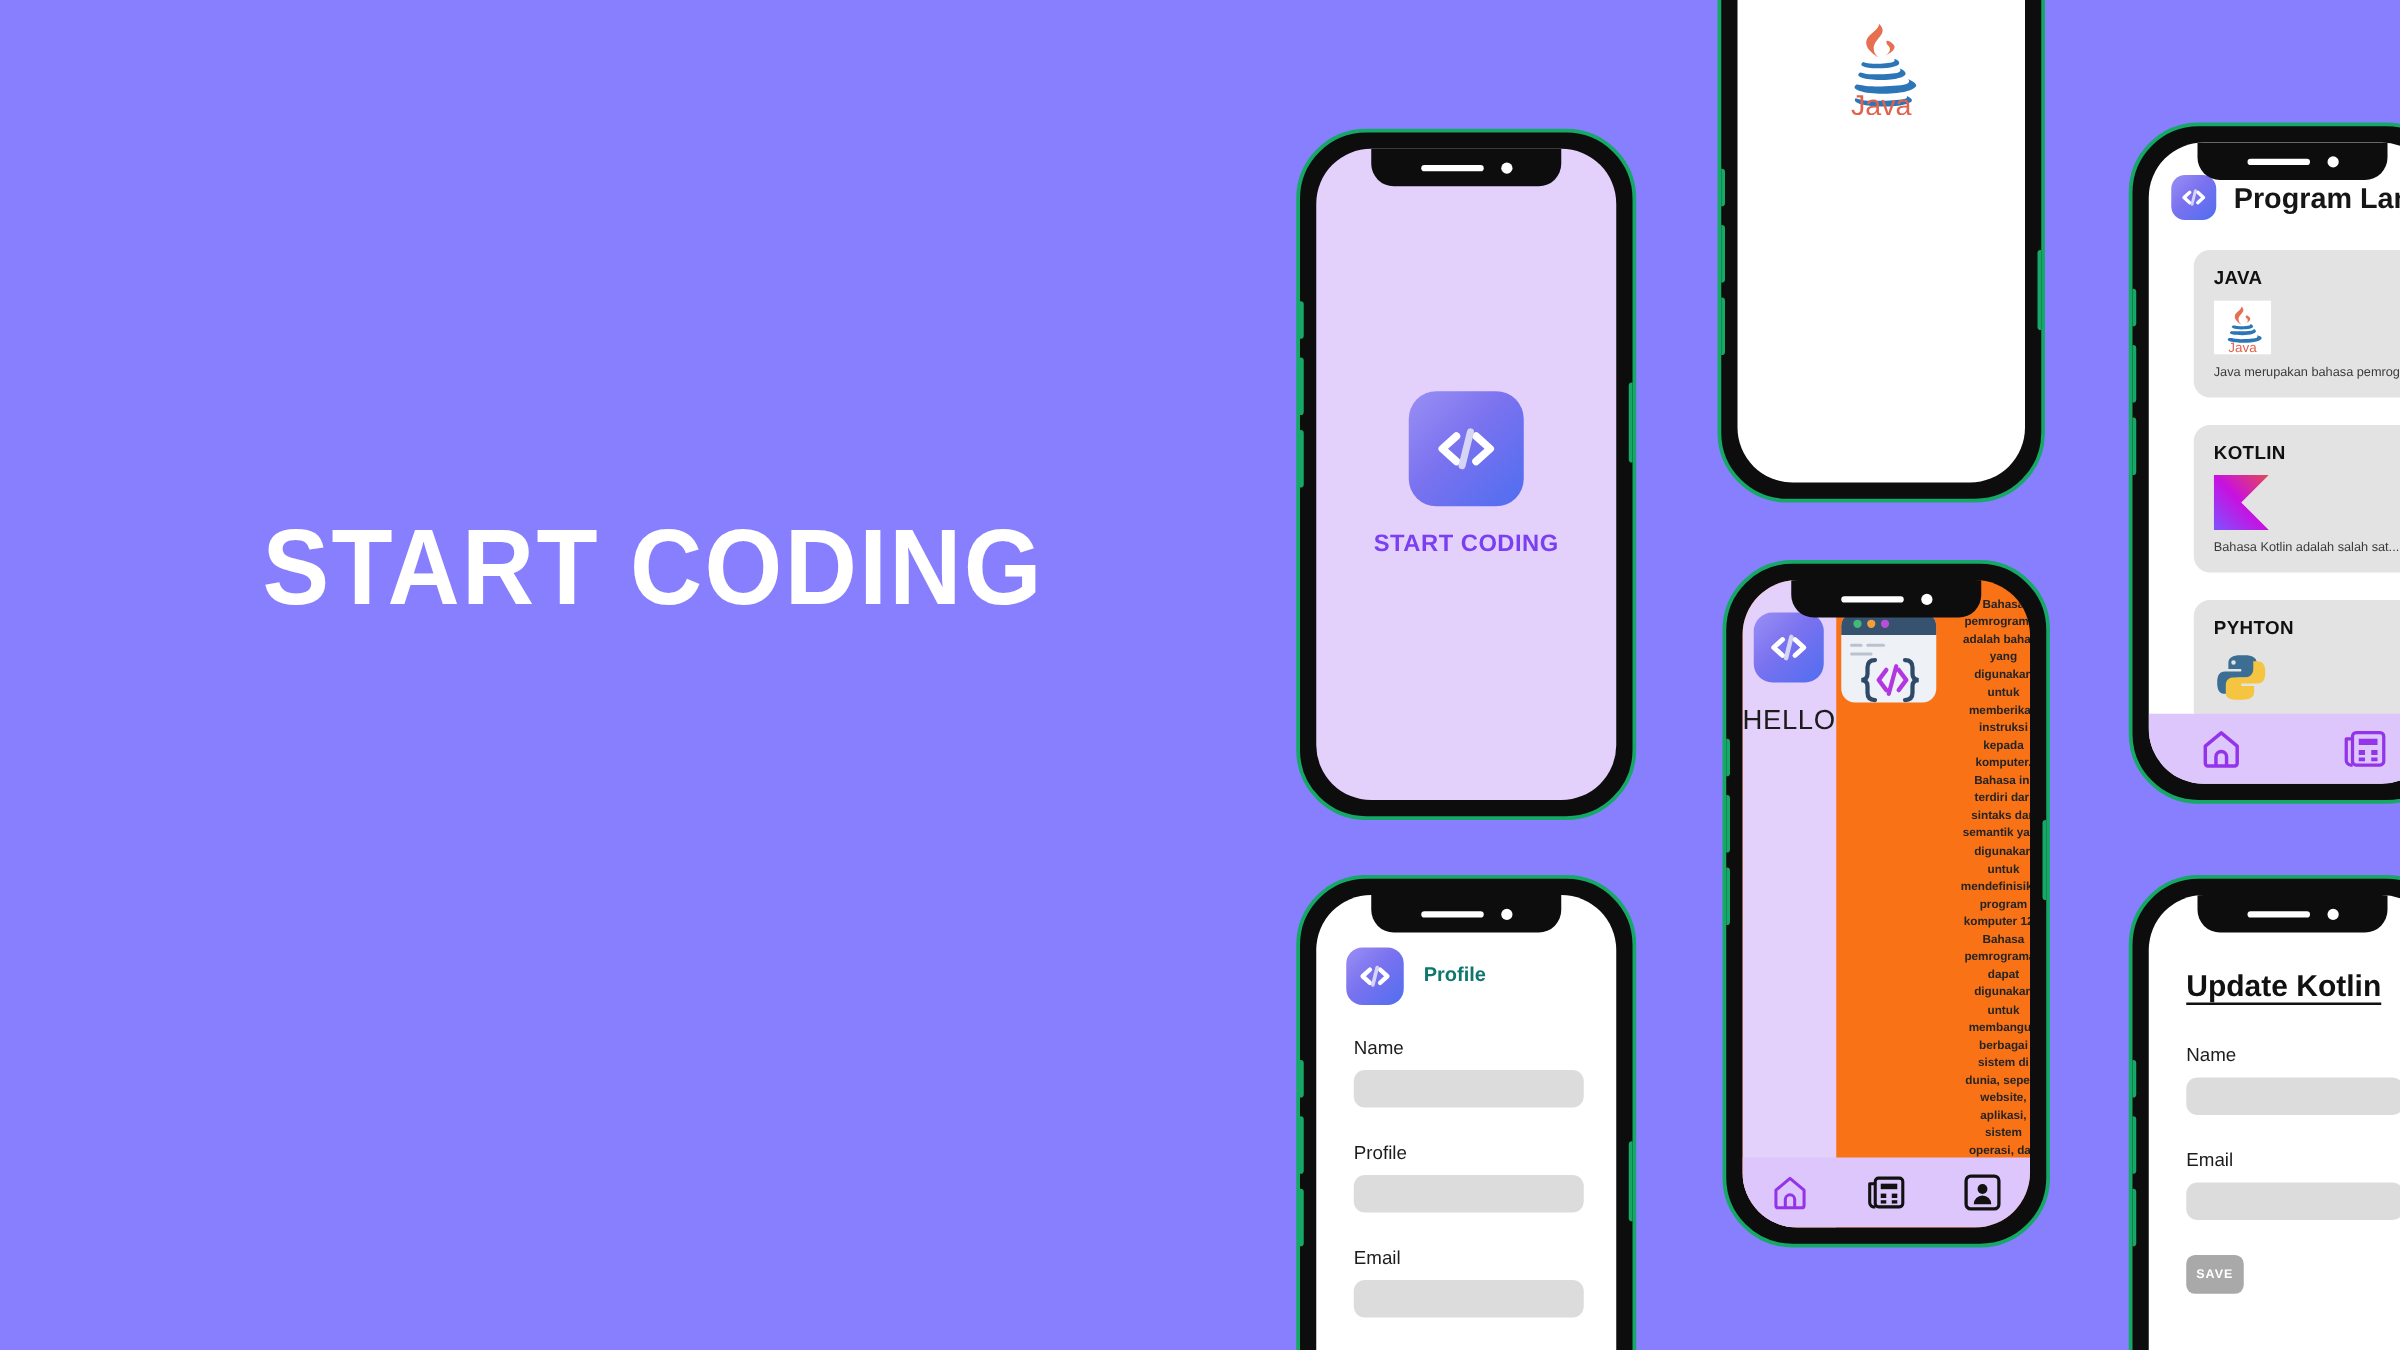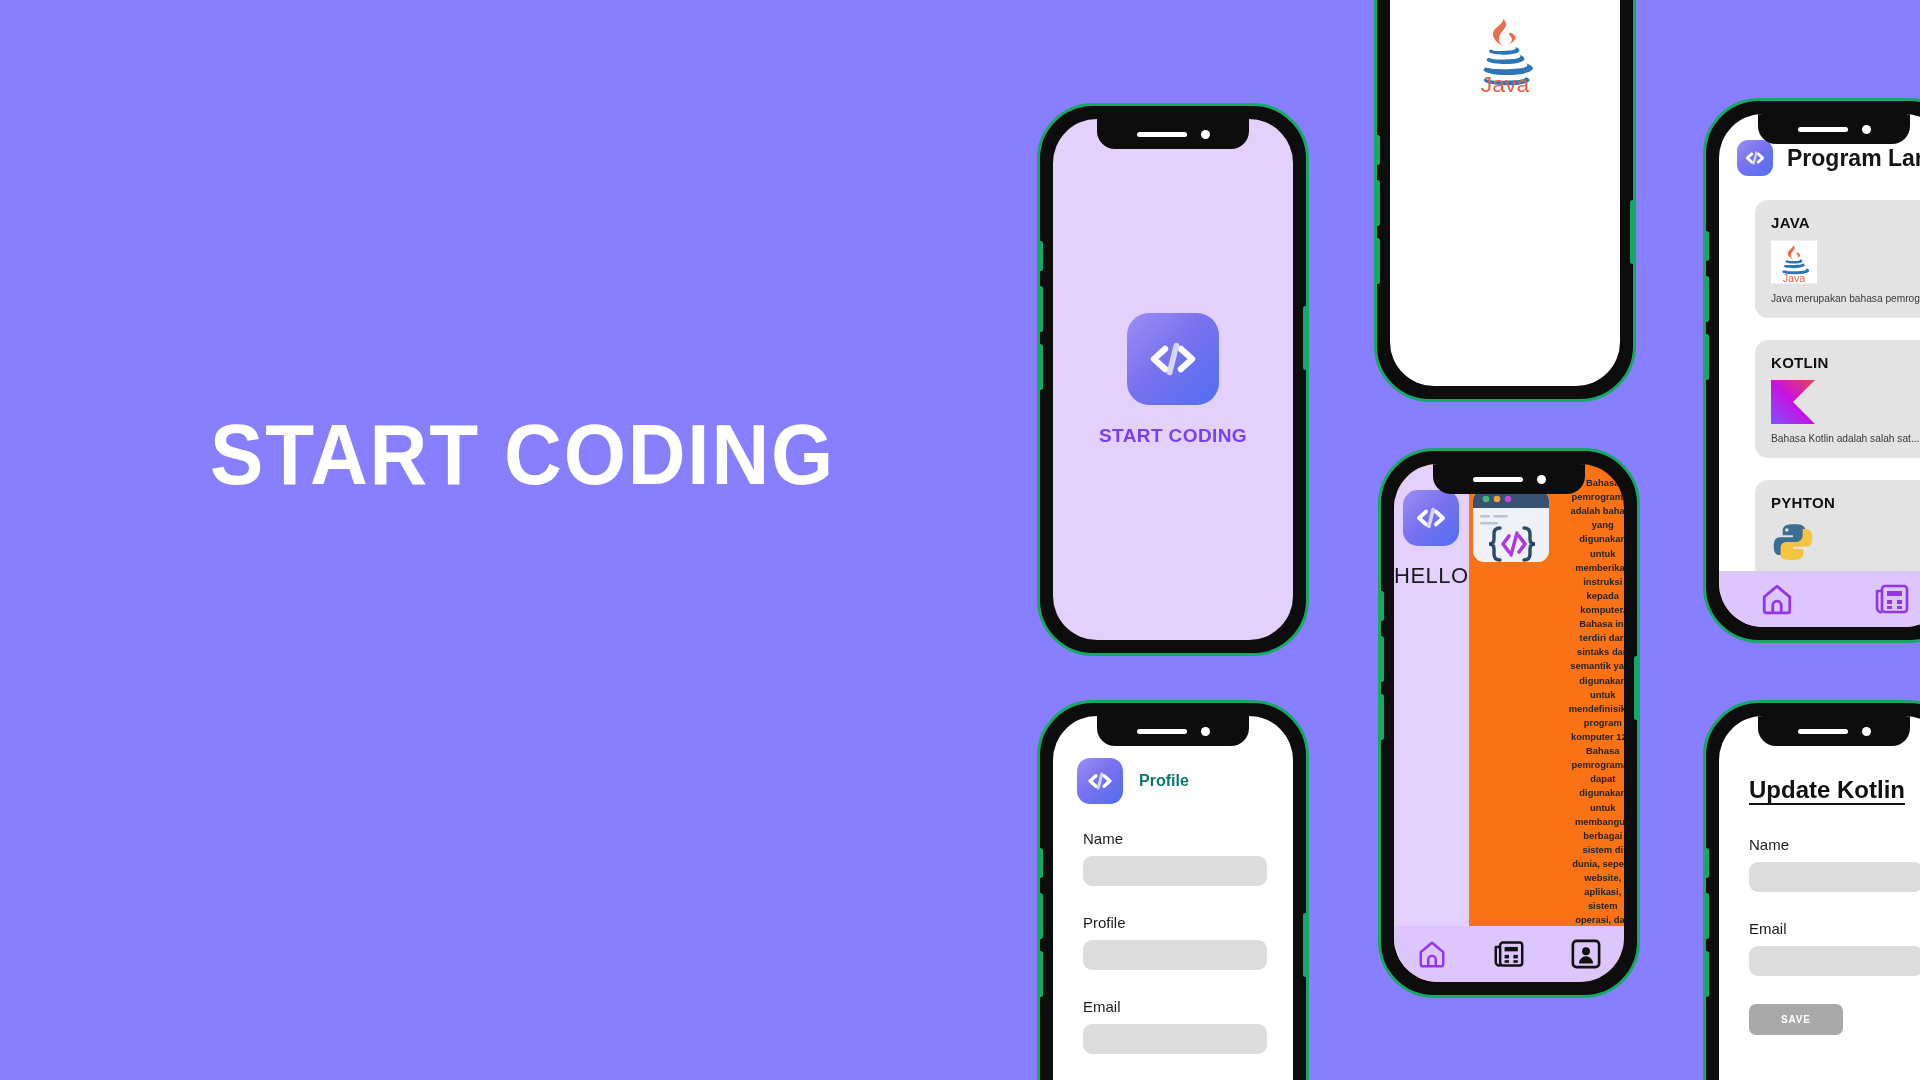--- a/index.html
+++ b/index.html
@@ -459,16 +459,16 @@
 
     <div class="form" style="padding-top:32px;">
       <div>
         <div class="field-label">Name</div>
         <div class="field-box" placeholder=""></div>
       </div>
       <div>
         <div class="field-label">Email</div>
         <div class="field-box" placeholder=""></div>
       </div>
-      <div class="pill-btn" style="padding:10px 32px;">SAVE</div>
+      <div class="pill-btn" style="padding:10px 8px;">SAVE</div>
     </div>
   </div>
 </div>
 
 </body></html>

